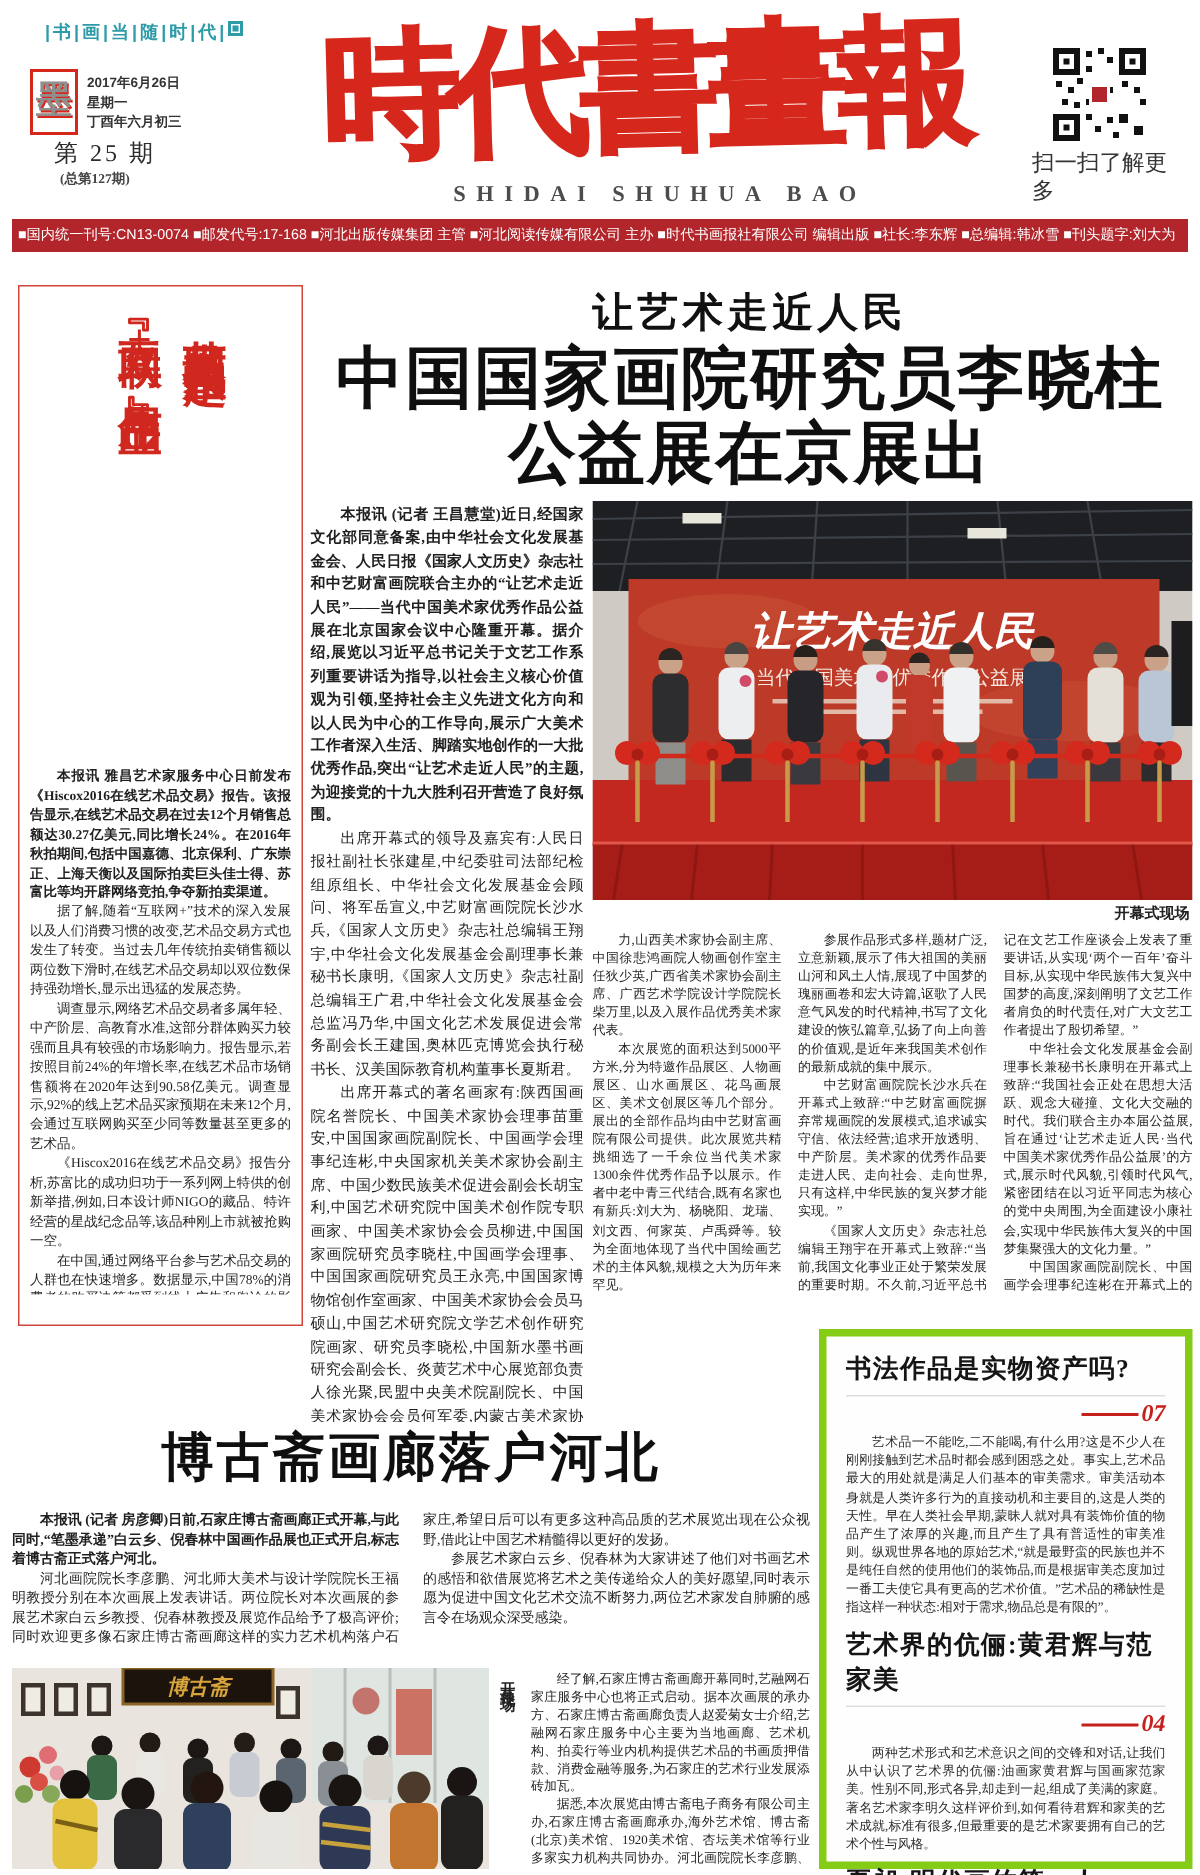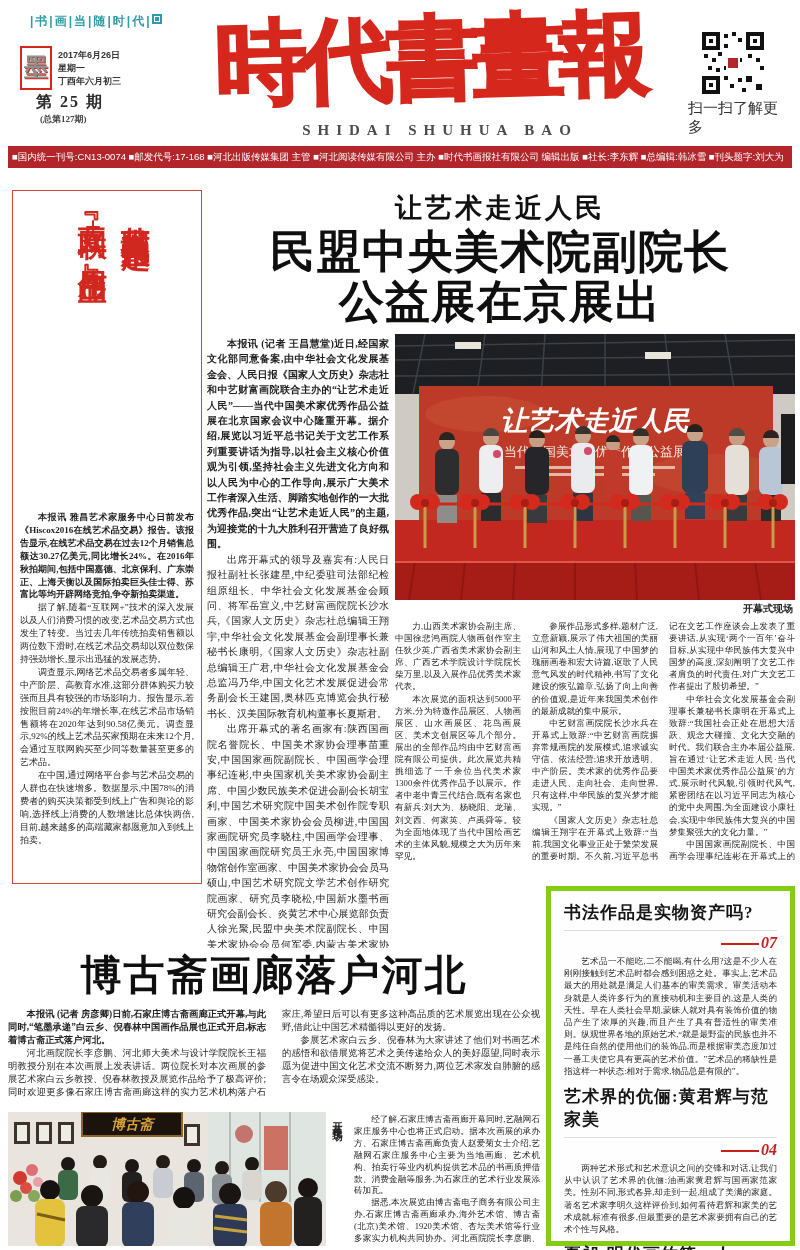--- a/index.html
+++ b/index.html
@@ -8,21 +8,21 @@
   .abs{position:absolute;}
 
   
   .slogan{left:30px;top:13px;font-size:12px;font-weight:bold;color:#2d9ba8;letter-spacing:2px;
           font-family:"Liberation Sans","DejaVu Sans",sans-serif;}
   .slogan-square{left:152px;top:14px;width:10px;height:10px;background:#2d9ba8;box-shadow:inset 0 0 0 2px #2d9ba8, inset 0 0 0 3px #fff;}
   .logo-box{left:20px;top:46px;width:28px;height:40px;border:2px solid #d6271c;text-align:center;}
   .logo-char{font-size:24px;line-height:38px;color:#8f8f8f;font-weight:bold;text-shadow:1px 1px 0 #d6271c;}
   .dateblock{left:58px;top:49px;font-size:9px;font-weight:bold;color:#333;line-height:13px;
              font-family:"Liberation Sans","DejaVu Sans",sans-serif;}
-  .issue{left:36px;top:92px;font-size:16px;font-weight:bold;color:#2b2b2b;letter-spacing:2px;}
+  .issue{left:36px;top:92px;font-size:16px;font-weight:normal;color:#2b2b2b;letter-spacing:2px;}
   .issue-total{left:40px;top:113px;font-size:9px;color:#444;font-weight:bold;}
   .paper-title{left:150px;top:2px;width:560px;text-align:center;font-size:92px;line-height:112px;
                font-weight:bold;color:#d6271c;letter-spacing:-6px;transform:rotate(-1.5deg);
                -webkit-text-stroke:2px #d6271c;font-family:"DejaVu Serif",serif;}
   .pinyin{left:280px;top:122px;width:320px;text-align:center;font-size:15px;color:#4c4c4c;
           letter-spacing:7px;font-weight:bold;}
   .qr{left:702px;top:32px;}
   .qr-cap{left:688px;top:99px;width:92px;font-size:15px;color:#333;font-weight:normal;}
 
   .infobar{left:8px;top:146px;width:784px;height:22px;background:#b1252b;color:#fff;
@@ -50,21 +50,21 @@
           text-align:justify;color:#1f1f1f;}
   .m-col1 p{margin:0;text-indent:2em;}
   .m-photo{left:190px;top:144px;width:400px;height:266px;}
   .m-photocap{left:190px;top:412px;width:398px;text-align:right;font-size:10px;font-weight:bold;color:#222;}
   .m-flow{left:190px;top:430px;width:400px;height:250px;overflow:hidden;
           column-count:3;column-gap:11px;font-size:8.6px;line-height:12.1px;text-align:justify;color:#1f1f1f;}
   .m-flow p{margin:0;text-indent:2em;}
 
   
   .bottom{left:8px;top:946px;width:532px;height:302px;}
-  .b-head{left:0;top:2px;width:532px;text-align:center;font-size:41px;font-weight:900;color:#0f0f0f;
+  .b-head{left:0;top:2px;width:532px;text-align:center;font-size:35px;font-weight:900;color:#0f0f0f;
           font-family:"Liberation Sans","DejaVu Sans",sans-serif;letter-spacing:2px;}
   .b-cols{left:0;top:62px;width:532px;height:102px;overflow:hidden;column-count:2;column-gap:16px;
           font-size:9.3px;line-height:13px;text-align:justify;color:#1f1f1f;}
   .b-cols p{margin:0;text-indent:2em;}
   .b-photo{left:0;top:166px;width:318px;height:138px;}
   .b-photocap{left:322px;top:168px;width:14px;height:130px;writing-mode:vertical-rl;text-orientation:upright;
               font-size:10px;font-weight:bold;color:#222;letter-spacing:3px;}
   .b-side{left:346px;top:168px;width:186px;height:132px;overflow:hidden;font-size:8.6px;line-height:11.9px;
           text-align:justify;color:#1f1f1f;}
   .b-side p{margin:0;text-indent:2em;}
@@ -152,28 +152,29 @@
 
   <div class="abs left-box">
     <div class="v-head">
       <span>艺术品网拍风生水起</span>
       <span>『互联网+』作用凸显</span>
     </div>
     <div class="left-body">
       <p class="lead">本报讯 雅昌艺术家服务中心日前发布《Hiscox2016在线艺术品交易》报告。该报告显示,在线艺术品交易在过去12个月销售总额达30.27亿美元,同比增长24%。在2016年秋拍期间,包括中国嘉德、北京保利、广东崇正、上海天衡以及国际拍卖巨头佳士得、苏富比等均开辟网络竞拍,争夺新拍卖渠道。</p>
       <p>据了解,随着“互联网+”技术的深入发展以及人们消费习惯的改变,艺术品交易方式也发生了转变。当过去几年传统拍卖销售额以两位数下滑时,在线艺术品交易却以双位数保持强劲增长,显示出迅猛的发展态势。</p>
       <p>调查显示,网络艺术品交易者多属年轻、中产阶层、高教育水准,这部分群体购买力较强而且具有较强的市场影响力。报告显示,若按照目前24%的年增长率,在线艺术品市场销售额将在2020年达到90.58亿美元。调查显示,92%的线上艺术品买家预期在未来12个月,会通过互联网购买至少同等数量甚至更多的艺术品。</p>
+      <p>《Hiscox2016在线艺术品交易》报告分析,苏富比的成功归功于一系列网上特供的创新举措,例如,日本设计师NIGO的藏品、特许经营的星战纪念品等,该品种刚上市就被抢购一空。</p>
       <p>在中国,通过网络平台参与艺术品交易的人群也在快速增多。数据显示,中国78%的消费者的购买决策都受到线上广告和舆论的影响,选择线上消费的人数增速比总体快两倍,目前,越来越多的高端藏家都愿意加入到线上拍卖。</p>
 
     </div>
   </div>
 
   <div class="abs main">
     <div class="abs kicker">让艺术走近人民</div>
-    <div class="abs head-big h1a">民盟中央美术院副院长</div>
+    <div class="abs head-big h1a">中国国家画院研究员李晓柱</div>
     <div class="abs head-big h1b">公益展在京展出</div>
 
     <div class="abs m-col1">
       <p class="lead">本报讯 (记者 王昌慧堂)近日,经国家文化部同意备案,由中华社会文化发展基金会、人民日报《国家人文历史》杂志社和中艺财富画院联合主办的“让艺术走近人民”——当代中国美术家优秀作品公益展在北京国家会议中心隆重开幕。据介绍,展览以习近平总书记关于文艺工作系列重要讲话为指导,以社会主义核心价值观为引领,坚持社会主义先进文化方向和以人民为中心的工作导向,展示广大美术工作者深入生活、脚踏实地创作的一大批优秀作品,突出“让艺术走近人民”的主题,为迎接党的十九大胜利召开营造了良好氛围。</p>
       <p>出席开幕式的领导及嘉宾有:人民日报社副社长张建星,中纪委驻司法部纪检组原组长、中华社会文化发展基金会顾问、将军岳宣义,中艺财富画院院长沙水兵,《国家人文历史》杂志社总编辑王翔宇,中华社会文化发展基金会副理事长兼秘书长康明,《国家人文历史》杂志社副总编辑王广君,中华社会文化发展基金会总监冯乃华,中国文化艺术发展促进会常务副会长王建国,奥林匹克博览会执行秘书长、汉美国际教育机构董事长夏斯君。</p>
       <p>出席开幕式的著名画家有:陕西国画院名誉院长、中国美术家协会理事苗重安,中国国家画院副院长、中国画学会理事纪连彬,中央国家机关美术家协会副主席、中国少数民族美术促进会副会长胡宝利,中国艺术研究院中国美术创作院专职画家、中国美术家协会会员柳进,中国国家画院研究员李晓柱,中国画学会理事、中国国家画院研究员王永亮,中国国家博物馆创作室画家、中国美术家协会会员马硕山,中国艺术研究院文学艺术创作研究院画家、研究员李晓松,中国新水墨书画研究会副会长、炎黄艺术中心展览部负责人徐光聚,民盟中央美术院副院长、中国美术家协会会员何军委,内蒙古美术家协会副主席、包头美术馆馆长刘江,河北省美术家协会副主席、河北省美术家协会副秘书长颜景龙,安徽省美术家协会副主席、安徽文学艺术院副院长丁力……</p>
     </div>
 
     <div class="abs m-photo">
       <svg width="400" height="266" viewBox="0 0 400 266">

